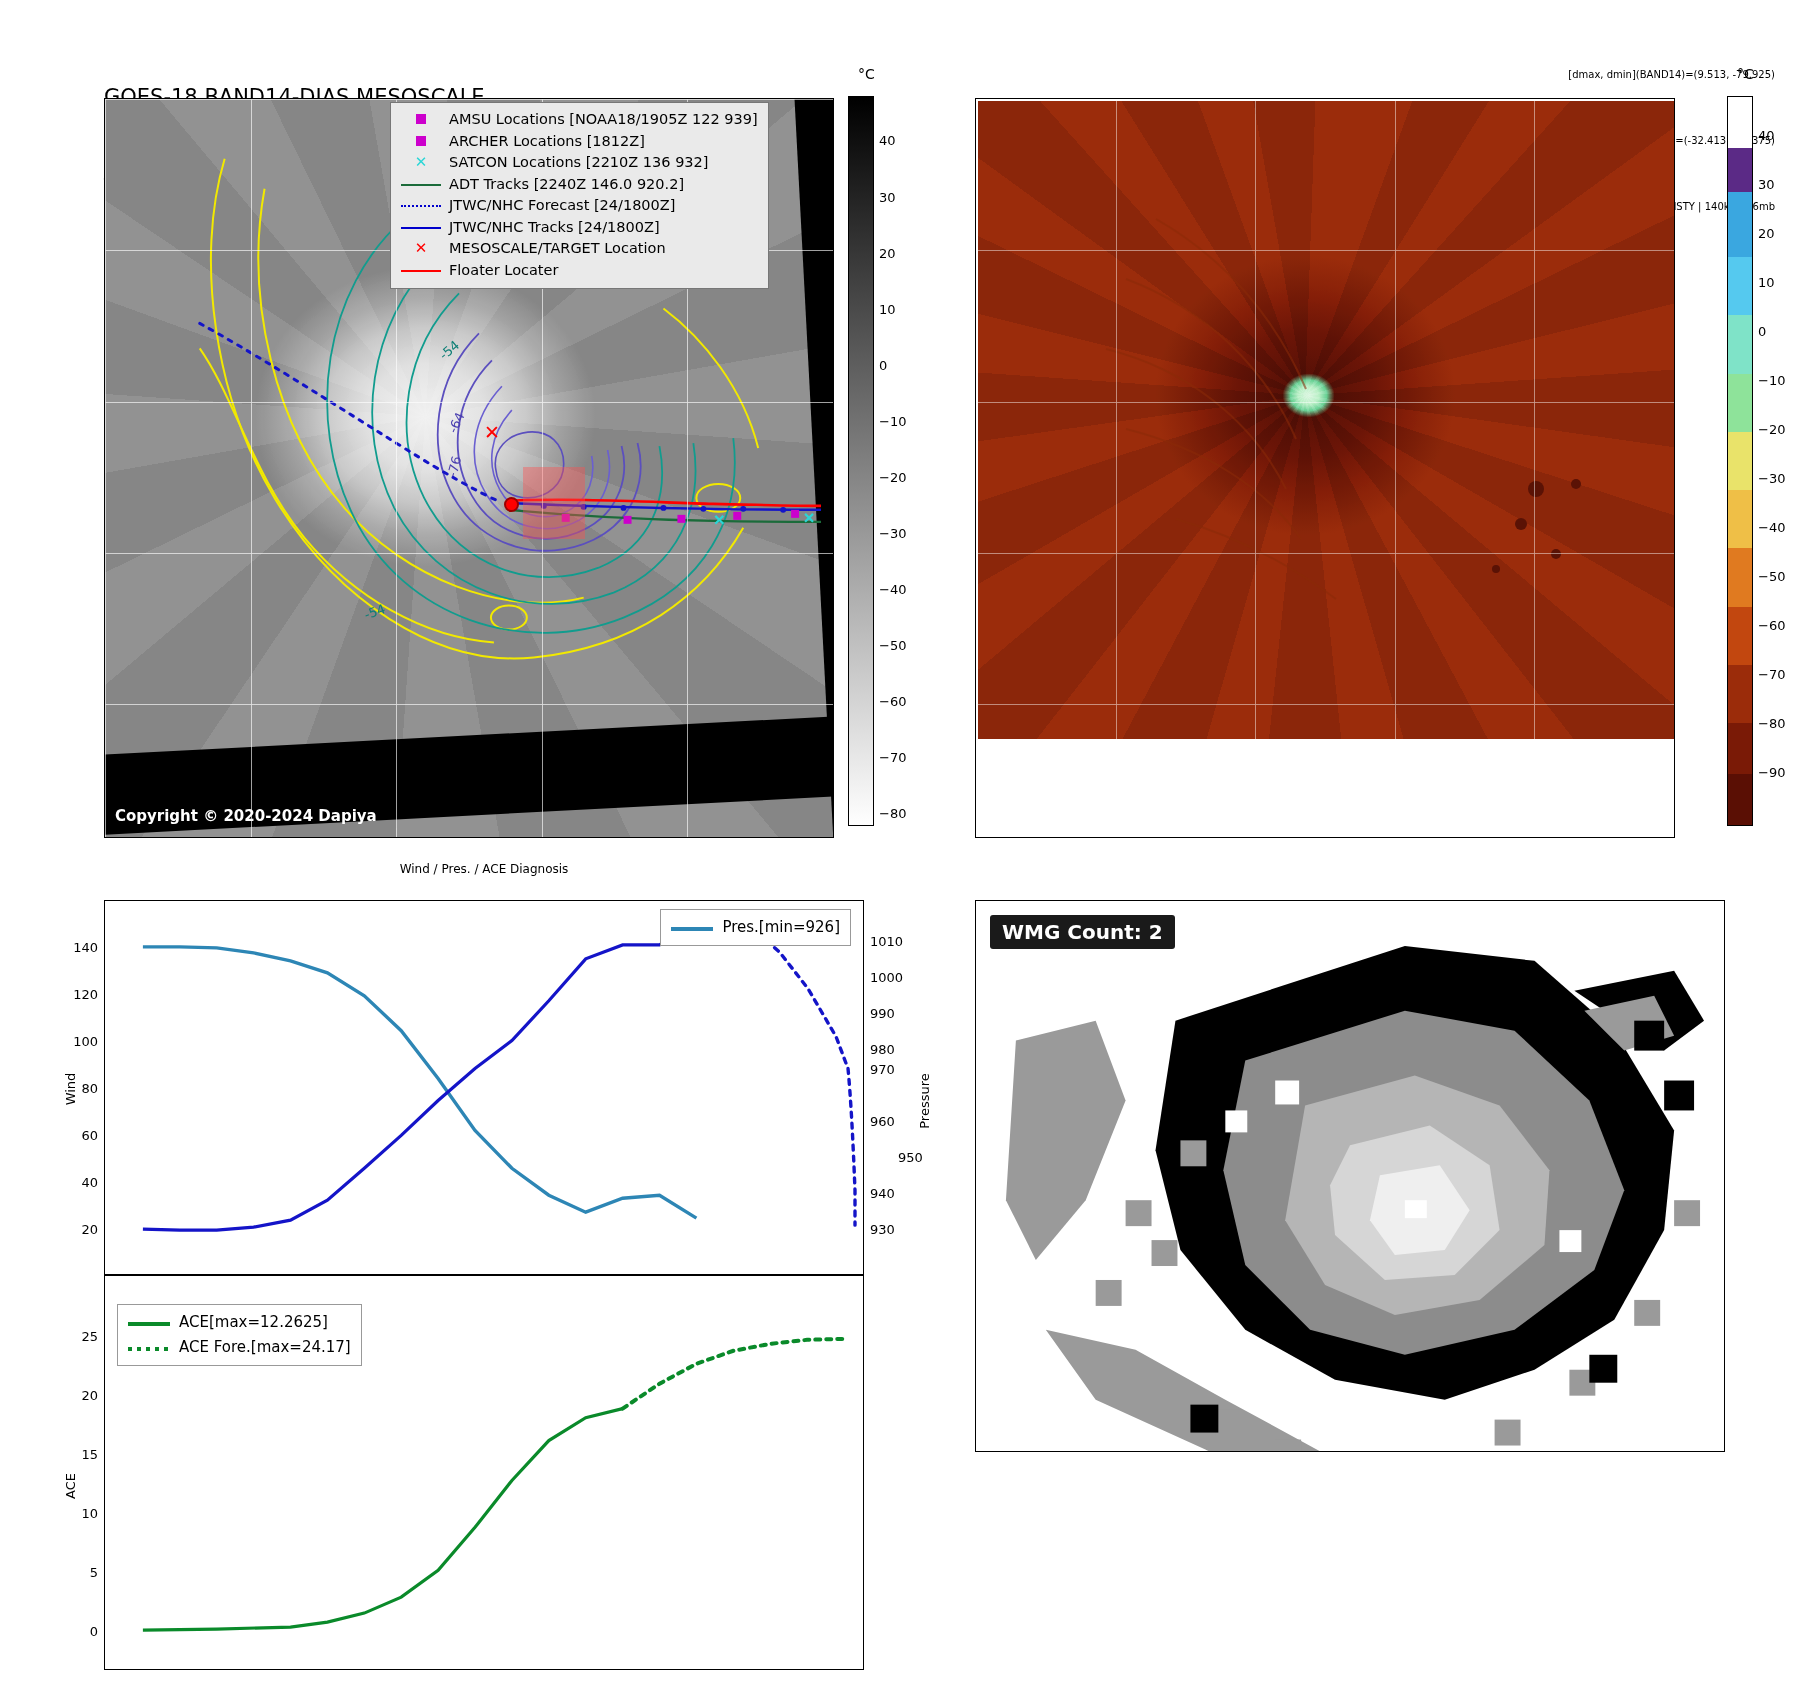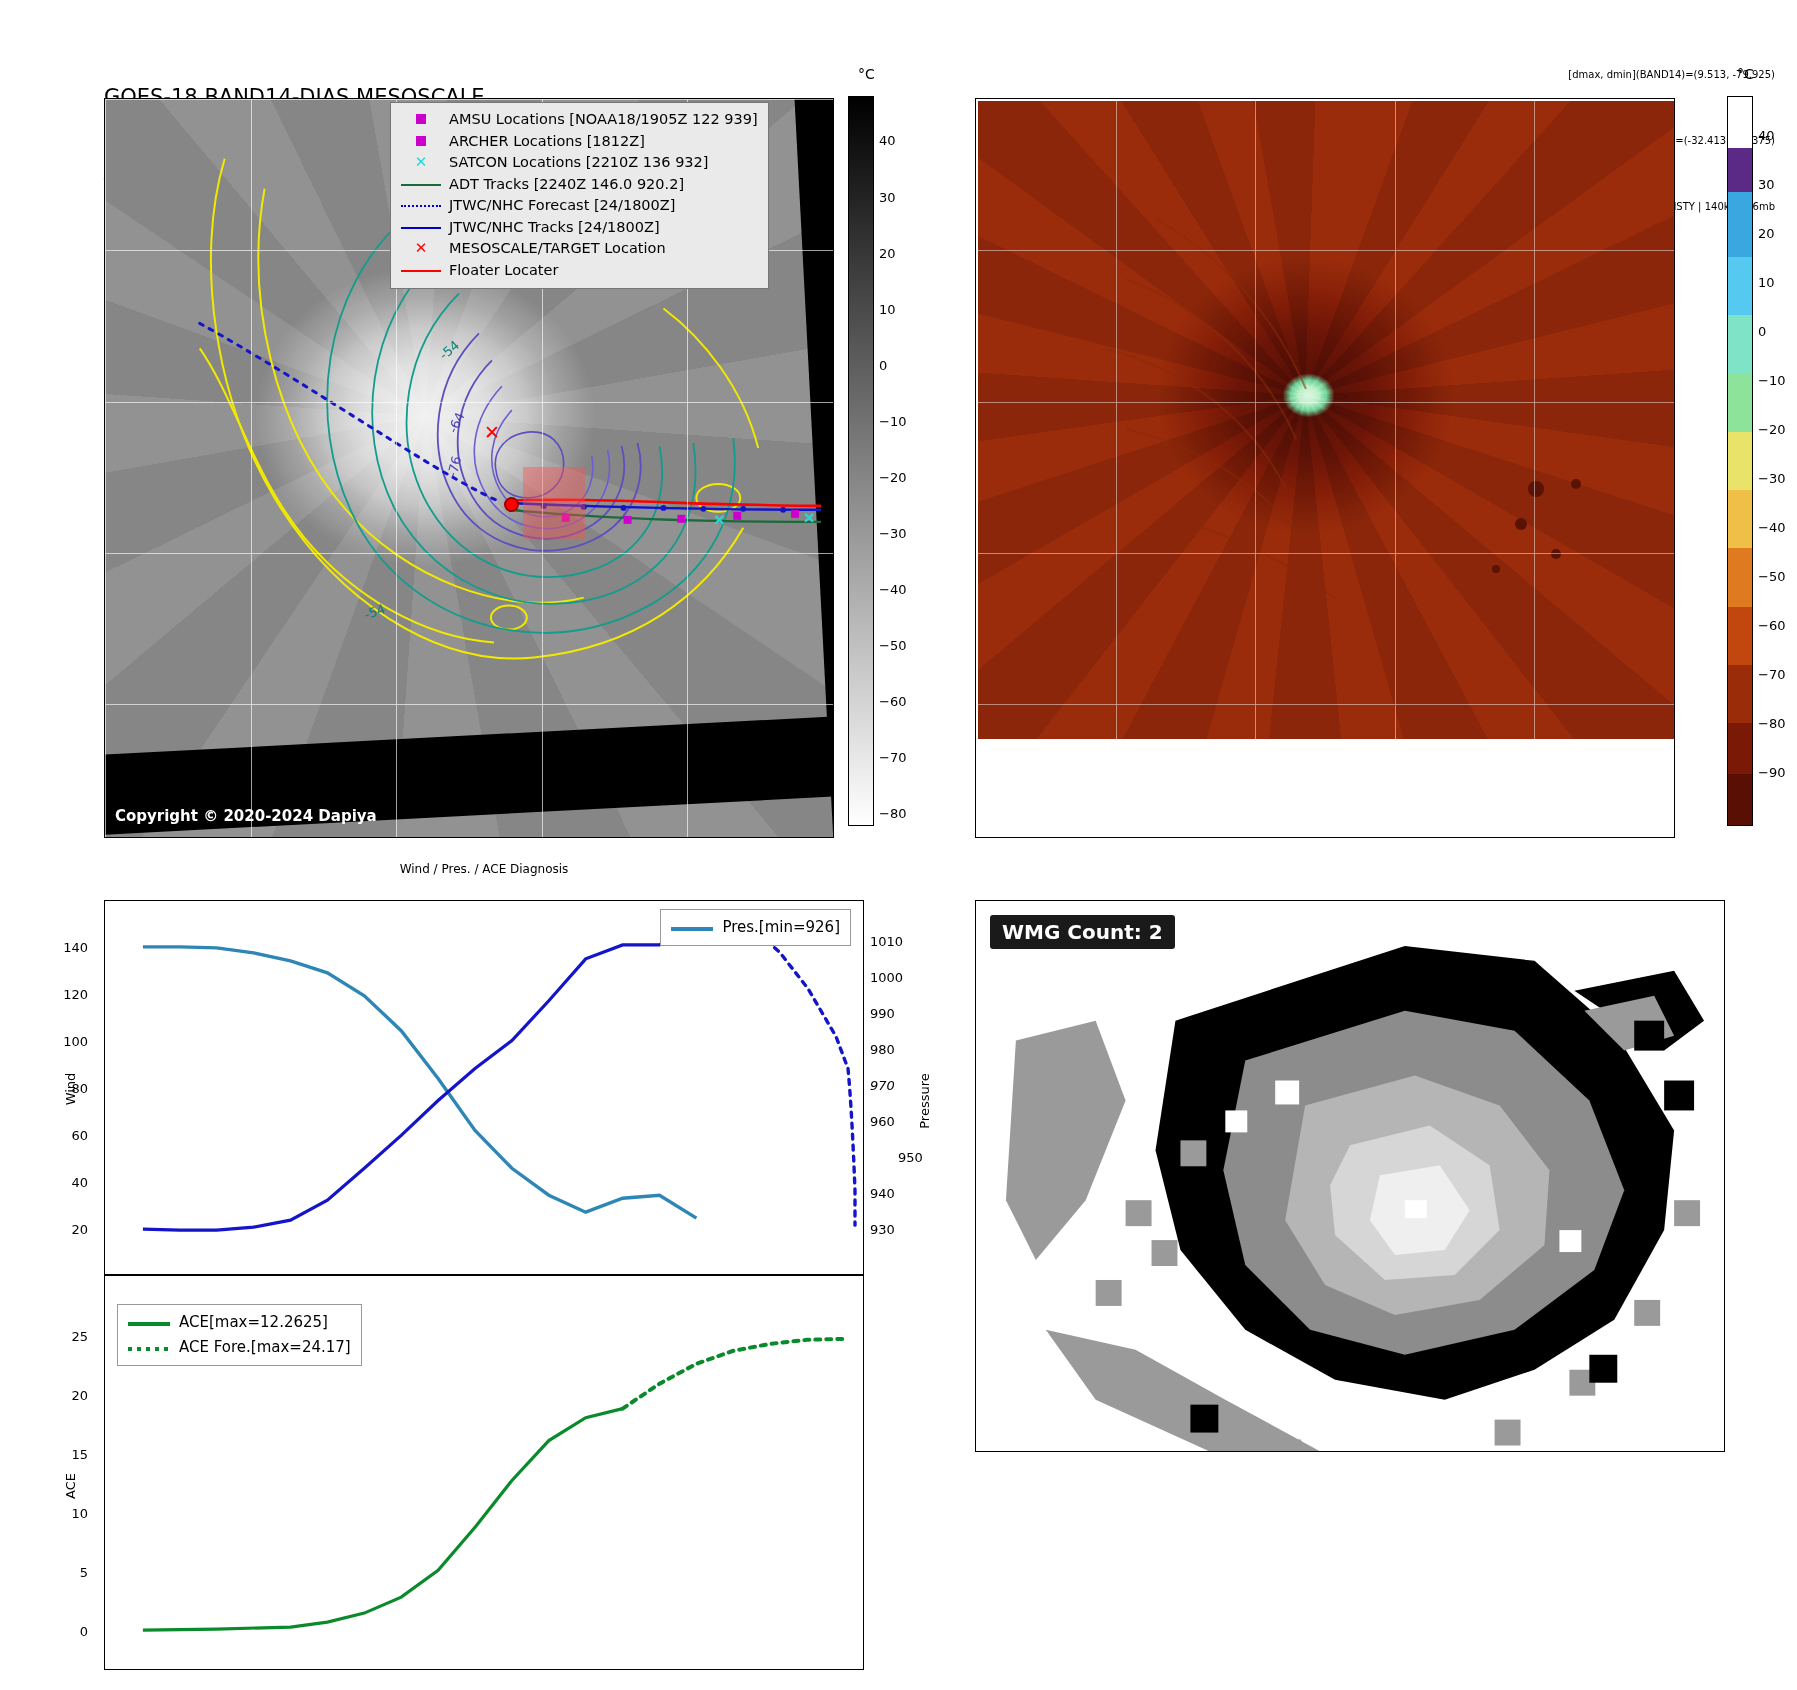--- a/index.html
+++ b/index.html
@@ -156,21 +156,21 @@
   #ace-frame {
     position: absolute; left: 104px; top: 1275px; width: 760px; height: 395px;
     border: 1px solid #000; box-sizing: border-box; background: #fff;
   }
   .chart-svg { position: absolute; inset: 0; }
   .ylab-rot {
     position: absolute; font-size: 13px; transform-origin: left top;
     transform: rotate(-90deg) translate(-50%, 0);
     white-space: nowrap;
   }
-  .tick-l { position: absolute; right: 100%; padding-right: 17px; font-size: 13px; transform: translateY(-50%); }
+  .tick-l { position: absolute; right: 100%; padding-right: 7px; font-size: 13px; transform: translateY(-50%); }
   .tick-r { position: absolute; left: 100%; padding-left: 7px; font-size: 13px; transform: translateY(-50%); }
   .legend-sm {
     position: absolute; background: #fff; border: 1px solid #999;
     font-size: 15px; padding: 5px 10px; line-height: 25px;
   }
   .legend-sm .legend-row { display: flex; align-items: center; }
   .ls { display: inline-block; width: 42px; margin-right: 9px; flex: none; }
 
   
   #wmg-frame {
@@ -377,21 +377,21 @@
   <div class="tick-l" style="top:234px;">60</div>
   <div class="tick-l" style="top:187px;">80</div>
   <div class="tick-l" style="top:140px;">100</div>
   <div class="tick-l" style="top:93px;">120</div>
   <div class="tick-l" style="top:46px;">140</div>
 
   <div class="tick-r" style="top:328px;">930</div>
   <div class="tick-r" style="top:292px;">940</div>
   <div class="tick-r" style="top:256px;margin-left:28px;">950</div>
   <div class="tick-r" style="top:220px;">960</div>
-  <div class="tick-r" style="top:184px;font-style:italic;">970</div>
+  <div class="tick-r" style="top:168px;">970</div>
   <div class="tick-r" style="top:148px;">980</div>
   <div class="tick-r" style="top:112px;">990</div>
   <div class="tick-r" style="top:76px;">1000</div>
   <div class="tick-r" style="top:40px;">1010</div>
 
 
   <div class="legend-sm" style="right:12px; top:8px;">
     <div class="legend-row">
       <span class="ls"><svg width="42" height="6">
             <line x1="0" y1="3" x2="42" y2="3" stroke="#2d86b5" stroke-width="4"></line>

